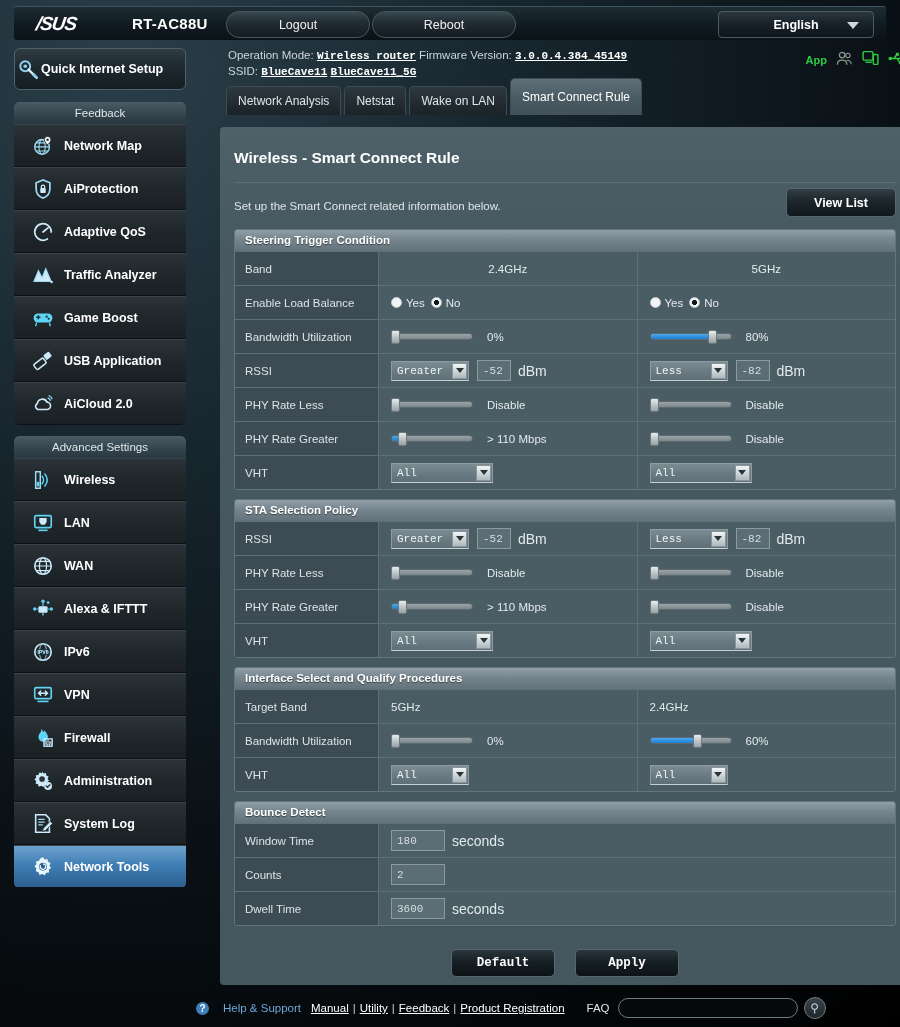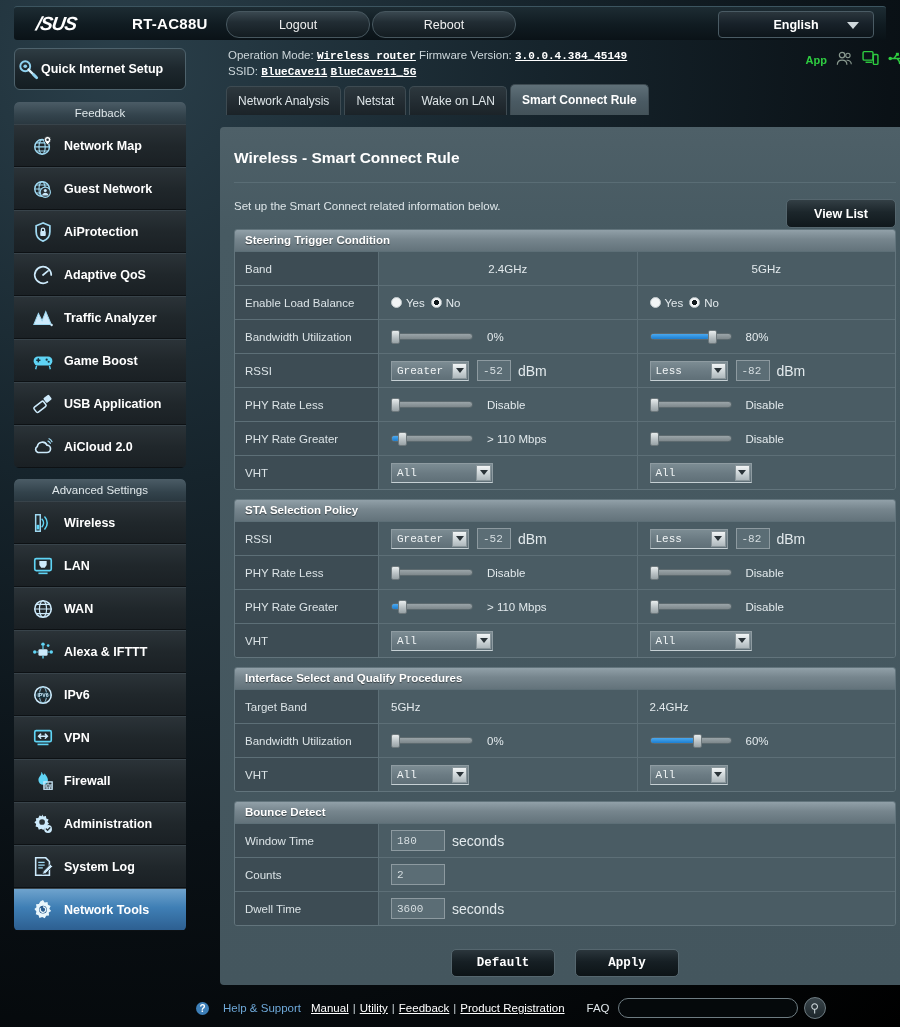--- a/index.html
+++ b/index.html
@@ -107,36 +107,36 @@
   .tab {
     height: 29px; padding: 0 11px; margin-right: 3px;
     display: flex; align-items: center;
     background: linear-gradient(180deg,#2d383e 0%,#222b31 60%,#1b2328 100%);
     border: 1px solid #3e4b52; border-bottom: none;
     border-top-left-radius: 5px; border-top-right-radius: 5px;
     color: #dfe6e9; font-size: 12px; cursor: pointer;
   }
   .tab.active {
     background: linear-gradient(180deg,#5f7078 0%,#4a5a63 55%,#435259 100%);
-    color: #fff; height: 31px; font-weight: bold;
+    color: #fff; height: 37px;
   }
 
   
   #card {
     position: absolute; left: 0; top: 79px; width: 690px; height: 858px;
     background: linear-gradient(180deg,#4e6068 0%,#475a62 12%,#44565e 100%);
     border-radius: 4px;
     padding: 10px 14px 0 14px;
   }
   #page-title-row { height: 46px; border-bottom: 1px solid #5a6d75; padding-top: 12px; }
   #page-title { color: #fff; font-size: 15.5px; font-weight: bold; }
   #desc-row { height: 46px; position: relative; display: flex; align-items: center; }
   #desc-text { color: #dde5e8; font-size: 11.5px; }
   #view-list-btn {
-    position: absolute; right: 0; top: 16px; width: 110px; height: 29px;
+    position: absolute; right: 0; top: 5px; width: 110px; height: 29px;
     background: linear-gradient(180deg,#333f45 0%,#1c262b 45%,#10181c 100%);
     border: 1px solid #55666e; border-radius: 5px;
     color: #fff; font-size: 12.5px; font-weight: bold;
     display: flex; align-items: center; justify-content: center; cursor: pointer;
   }
 
   
   .section { margin-bottom: 9px; border: 1px solid #62747c; border-radius: 3px; overflow: hidden; }
   .section-header {
     height: 21px; line-height: 21px; padding-left: 10px;
@@ -308,33 +308,20 @@
           <circle cx="11" cy="13" r="8" fill="none" stroke="#9fd9f2" stroke-width="1.6"></circle>
           <ellipse cx="11" cy="13" rx="3.4" ry="8" fill="none" stroke="#9fd9f2" stroke-width="1.2"></ellipse>
           <path d="M3 13h16M4.2 8.6h13.6M4.2 17.4h13.6" stroke="#9fd9f2" stroke-width="1.2"></path>
           <path d="M17 1.5a3.6 3.6 0 0 1 3.6 3.6c0 2.6-3.6 5.6-3.6 5.6s-3.6-3-3.6-5.6A3.6 3.6 0 0 1 17 1.5z" fill="#ffffff" stroke="#2b3338" stroke-width="1"></path>
           <circle cx="17" cy="5.1" r="1.4" fill="#2b3338"></circle>
         </svg>
       </span>
       <span class="lbl">Network Map</span>
     </div>
 
-    <div class="menu-item">
-      <span class="mi-icon">
-        <svg width="22" height="22" viewBox="0 0 24 24">
-          <circle cx="11" cy="12" r="8" fill="none" stroke="#9fd9f2" stroke-width="1.6"></circle>
-          <ellipse cx="11" cy="12" rx="3.4" ry="8" fill="none" stroke="#9fd9f2" stroke-width="1.2"></ellipse>
-          <path d="M3 12h16M4.2 7.6h13.6M4.2 16.4h13.6" stroke="#9fd9f2" stroke-width="1.2"></path>
-          <circle cx="14.5" cy="15.5" r="5.6" fill="#2b3338" stroke="#9fd9f2" stroke-width="1.2"></circle>
-          <circle cx="14.5" cy="13.6" r="1.7" fill="#cdeafb"></circle>
-          <path d="M10.9 19.2c.5-2 1.9-3 3.6-3s3.1 1 3.6 3z" fill="#cdeafb"></path>
-        </svg>
-      </span>
-      <span class="lbl">Guest Network</span>
-    </div>
 
     <div class="menu-item">
       <span class="mi-icon">
         <svg width="22" height="22" viewBox="0 0 24 24">
           <path d="M12 2.2 4.5 5.2v6.6c0 5 3.1 8.7 7.5 10.1 4.4-1.4 7.5-5.1 7.5-10.1V5.2z" fill="none" stroke="#9fd9f2" stroke-width="1.9"></path>
           <rect x="9" y="11" width="6" height="5.4" rx="1" fill="#cdeafb"></rect>
           <path d="M10.2 11V9.6a1.8 1.8 0 0 1 3.6 0V11" fill="none" stroke="#cdeafb" stroke-width="1.4"></path>
         </svg>
       </span>
       <span class="lbl">AiProtection</span>

